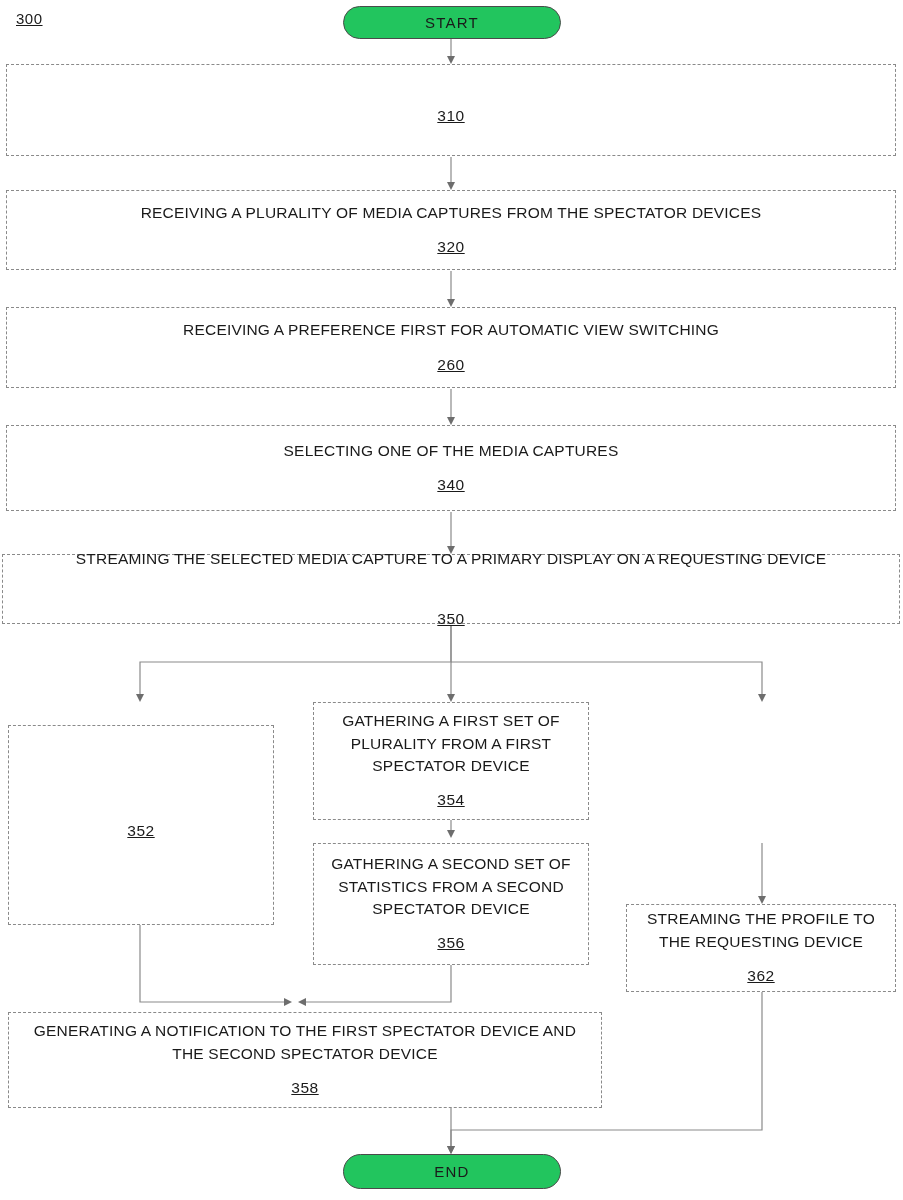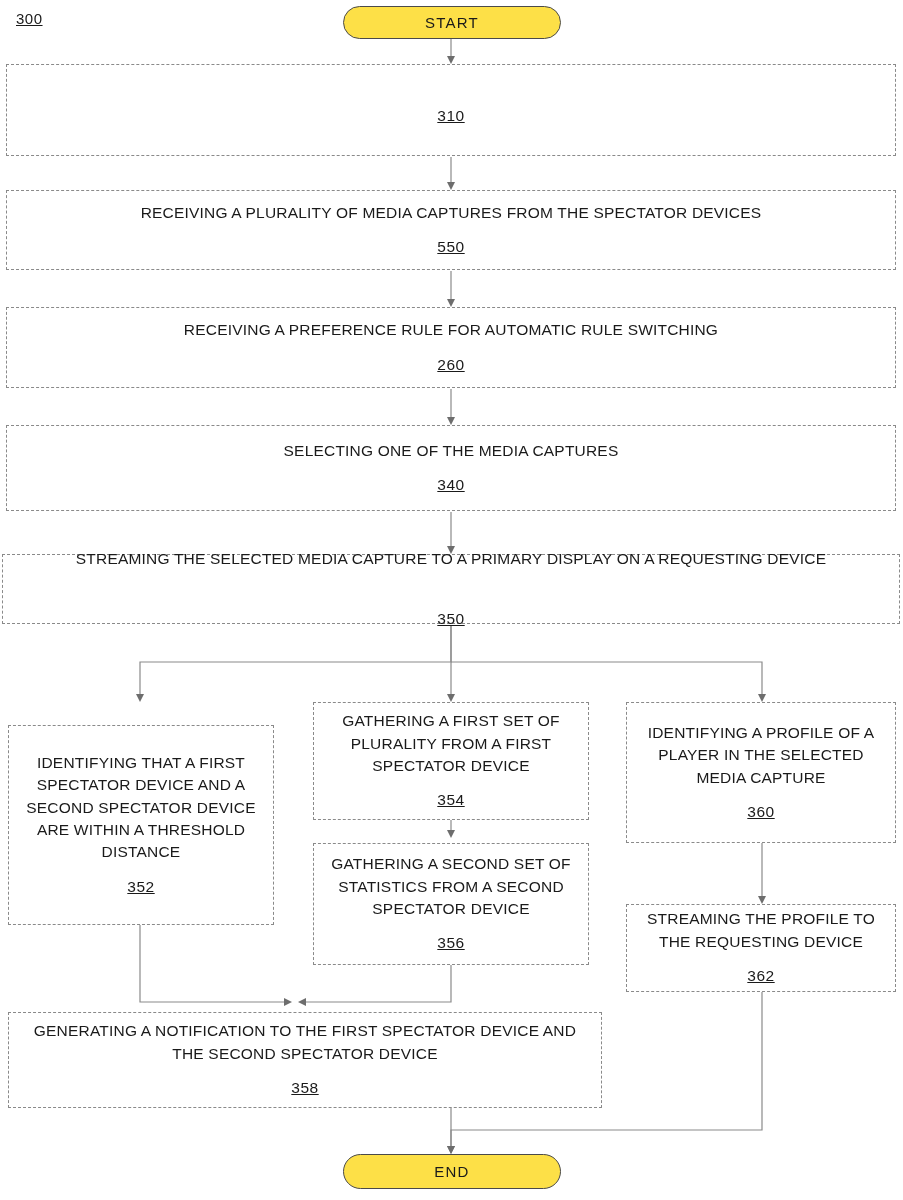--- a/index.html
+++ b/index.html
@@ -25,21 +25,21 @@
     left: 16px;
     top: 10px;
     font-size: 15px;
     text-decoration: underline;
     letter-spacing: 0.5px;
   }
   .terminator {
     position: absolute;
     border: 1.4px solid #4a4a4a;
     border-radius: 999px;
-    background: #fde047;
+    background: #22c55e;
     display: flex;
     align-items: center;
     justify-content: center;
     font-size: 15px;
     letter-spacing: 1.2px;
   }
   .node {
     position: absolute;
     border: 1.3px dashed #8a8a8a;
     background: #fff;
@@ -110,62 +110,57 @@
   <div class="terminator" style="left:343px; top:6px; width:216px; height:31px;">
     <span>START</span>
   </div>
 
   <div class="node" style="left:6px; top:64px; width:890px; height:92px;">
     <span class="ref">310</span>
   </div>
 
   <div class="node" style="left:6px; top:190px; width:890px; height:80px;">
     <span class="txt">RECEIVING A PLURALITY OF MEDIA CAPTURES FROM THE SPECTATOR DEVICES</span>
-    <span class="ref">550</span>
+    <span class="ref">320</span>
   </div>
 
   <div class="node" style="left:6px; top:307px; width:890px; height:81px;">
-    <span class="txt">RECEIVING A PREFERENCE RULE FOR AUTOMATIC RULE SWITCHING</span>
+    <span class="txt">RECEIVING A PREFERENCE FIRST FOR AUTOMATIC VIEW SWITCHING</span>
     <span class="ref">260</span>
   </div>
 
   <div class="node" style="left:6px; top:425px; width:890px; height:86px;">
     <span class="txt">SELECTING ONE OF THE MEDIA CAPTURES</span>
     <span class="ref">340</span>
   </div>
 
   <div class="node" style="left:2px; top:554px; width:898px; height:70px;gap:25px;">
     <span class="txt">STREAMING THE SELECTED MEDIA CAPTURE TO A PRIMARY DISPLAY ON A REQUESTING DEVICE</span>
     <span class="ref">350</span>
   </div>
 
   <div class="node" style="left:8px; top:725px; width:266px; height:200px; font-size:15.5px;">
-    <span class="txt">IDENTIFYING THAT A FIRST SPECTATOR DEVICE AND A SECOND SPECTATOR DEVICE ARE WITHIN A THRESHOLD DISTANCE</span>
     <span class="ref">352</span>
   </div>
 
   <div class="node" style="left:313px; top:702px; width:276px; height:118px;">
     <span class="txt">GATHERING A FIRST SET OF PLURALITY FROM A FIRST SPECTATOR DEVICE</span>
     <span class="ref">354</span>
   </div>
 
   <div class="node" style="left:313px; top:843px; width:276px; height:122px;">
     <span class="txt">GATHERING A SECOND SET OF STATISTICS FROM A SECOND SPECTATOR DEVICE</span>
     <span class="ref">356</span>
   </div>
 
   <div class="node" style="left:8px; top:1012px; width:594px; height:96px;">
     <span class="txt">GENERATING A NOTIFICATION TO THE FIRST SPECTATOR DEVICE AND THE SECOND SPECTATOR DEVICE</span>
     <span class="ref">358</span>
   </div>
 
-  <div class="node" style="left:626px; top:702px; width:270px; height:141px;">
-    <span class="txt">IDENTIFYING A PROFILE OF A PLAYER IN THE SELECTED MEDIA CAPTURE</span>
-    <span class="ref">360</span>
-  </div>
 
   <div class="node" style="left:626px; top:904px; width:270px; height:88px;">
     <span class="txt">STREAMING THE PROFILE TO THE REQUESTING DEVICE</span>
     <span class="ref">362</span>
   </div>
 
   <div class="terminator" style="left:343px; top:1154px; width:216px; height:33px;">
     <span>END</span>
   </div>
 

